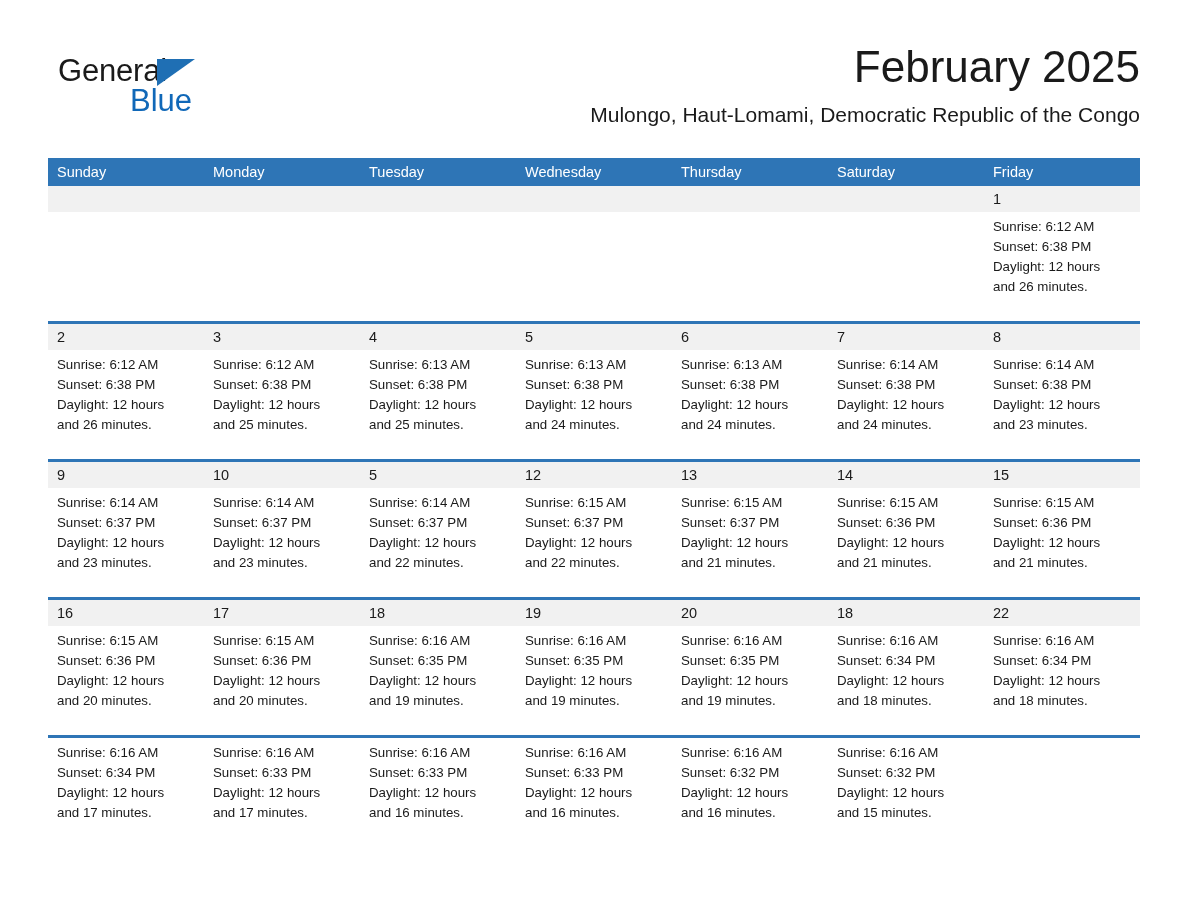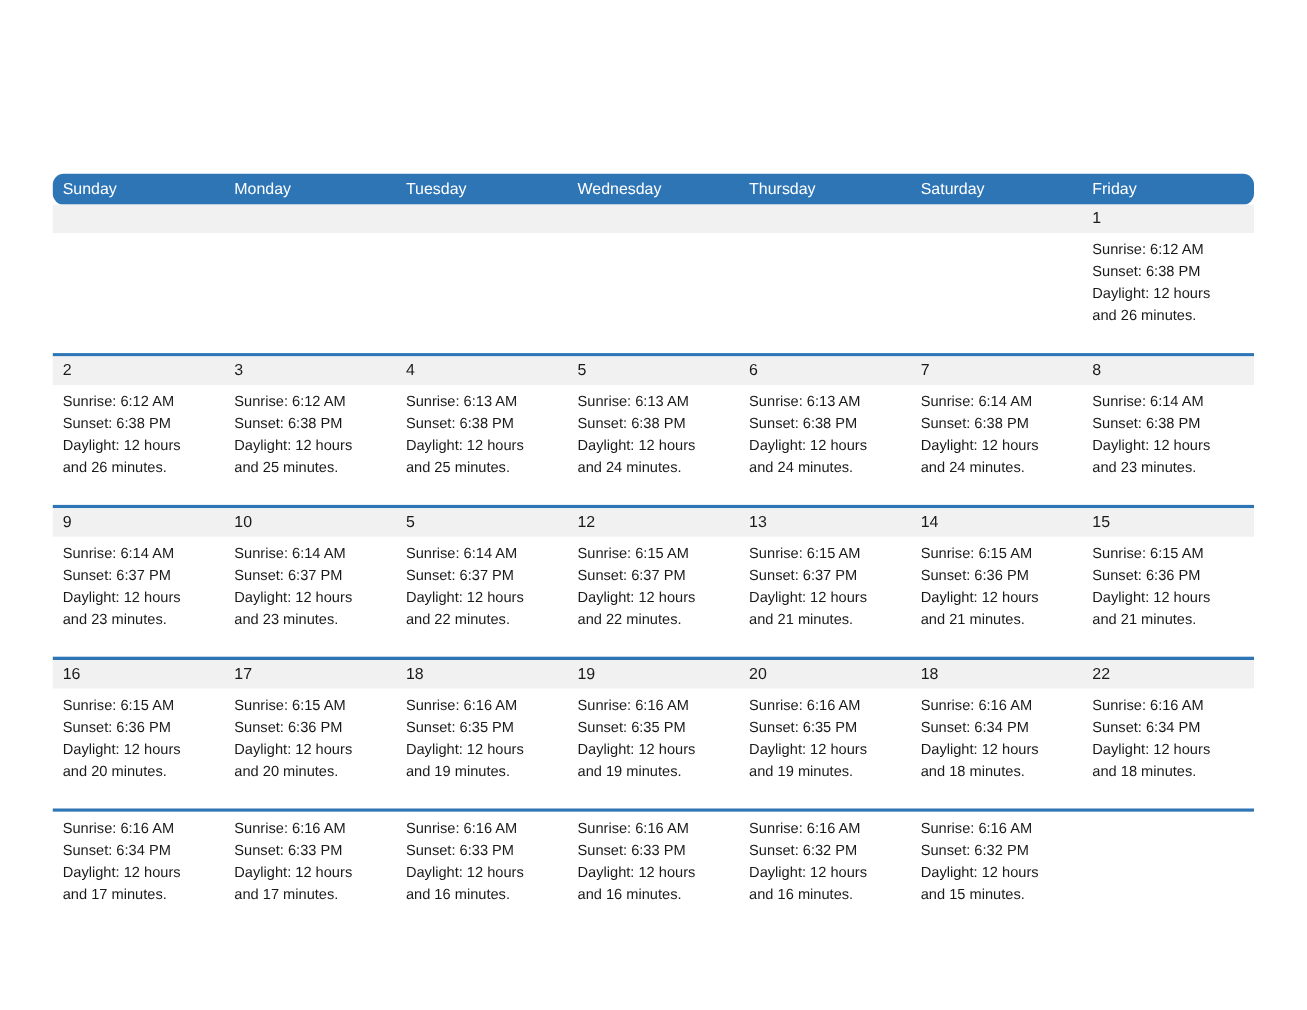--- a/index.html
+++ b/index.html
@@ -83,21 +83,20 @@
   .calendar {
     position: absolute;
     left: 48px;
     top: 158px;
     width: 1092px;
   }
   .cal-head {
     display: flex;
     background: #2e75b6;
     height: 28px;
-    border-radius: 10px;
   }
   .cal-head .hcell {
     flex: 1 1 0;
     color: #ffffff;
     font-size: 14.5px;
     line-height: 28px;
     padding-left: 9px;
     white-space: nowrap;
     overflow: hidden;
   }
@@ -134,20 +133,34 @@
     color: #1a1a1a;
     line-height: 20px;
     white-space: nowrap;
   }
 </style>
 </head>
 <body>
 
 <div class="page">
 
+  <div class="masthead">
+
+    <div class="logo">
+      <span class="logo-general">General</span>
+      <span class="logo-tri"></span>
+      <span class="logo-blue">Blue</span>
+    </div>
+
+    <div class="title-block">
+      <div class="month-title">February 2025</div>
+      <div class="location">Mulongo, Haut-Lomami, Democratic Republic of the Congo</div>
+    </div>
+
+  </div>
 
   <div class="calendar">
     <div class="cal-head">
         <div class="hcell">Sunday</div>
         <div class="hcell">Monday</div>
         <div class="hcell">Tuesday</div>
         <div class="hcell">Wednesday</div>
         <div class="hcell">Thursday</div>
         <div class="hcell">Saturday</div>
         <div class="hcell">Friday</div>

